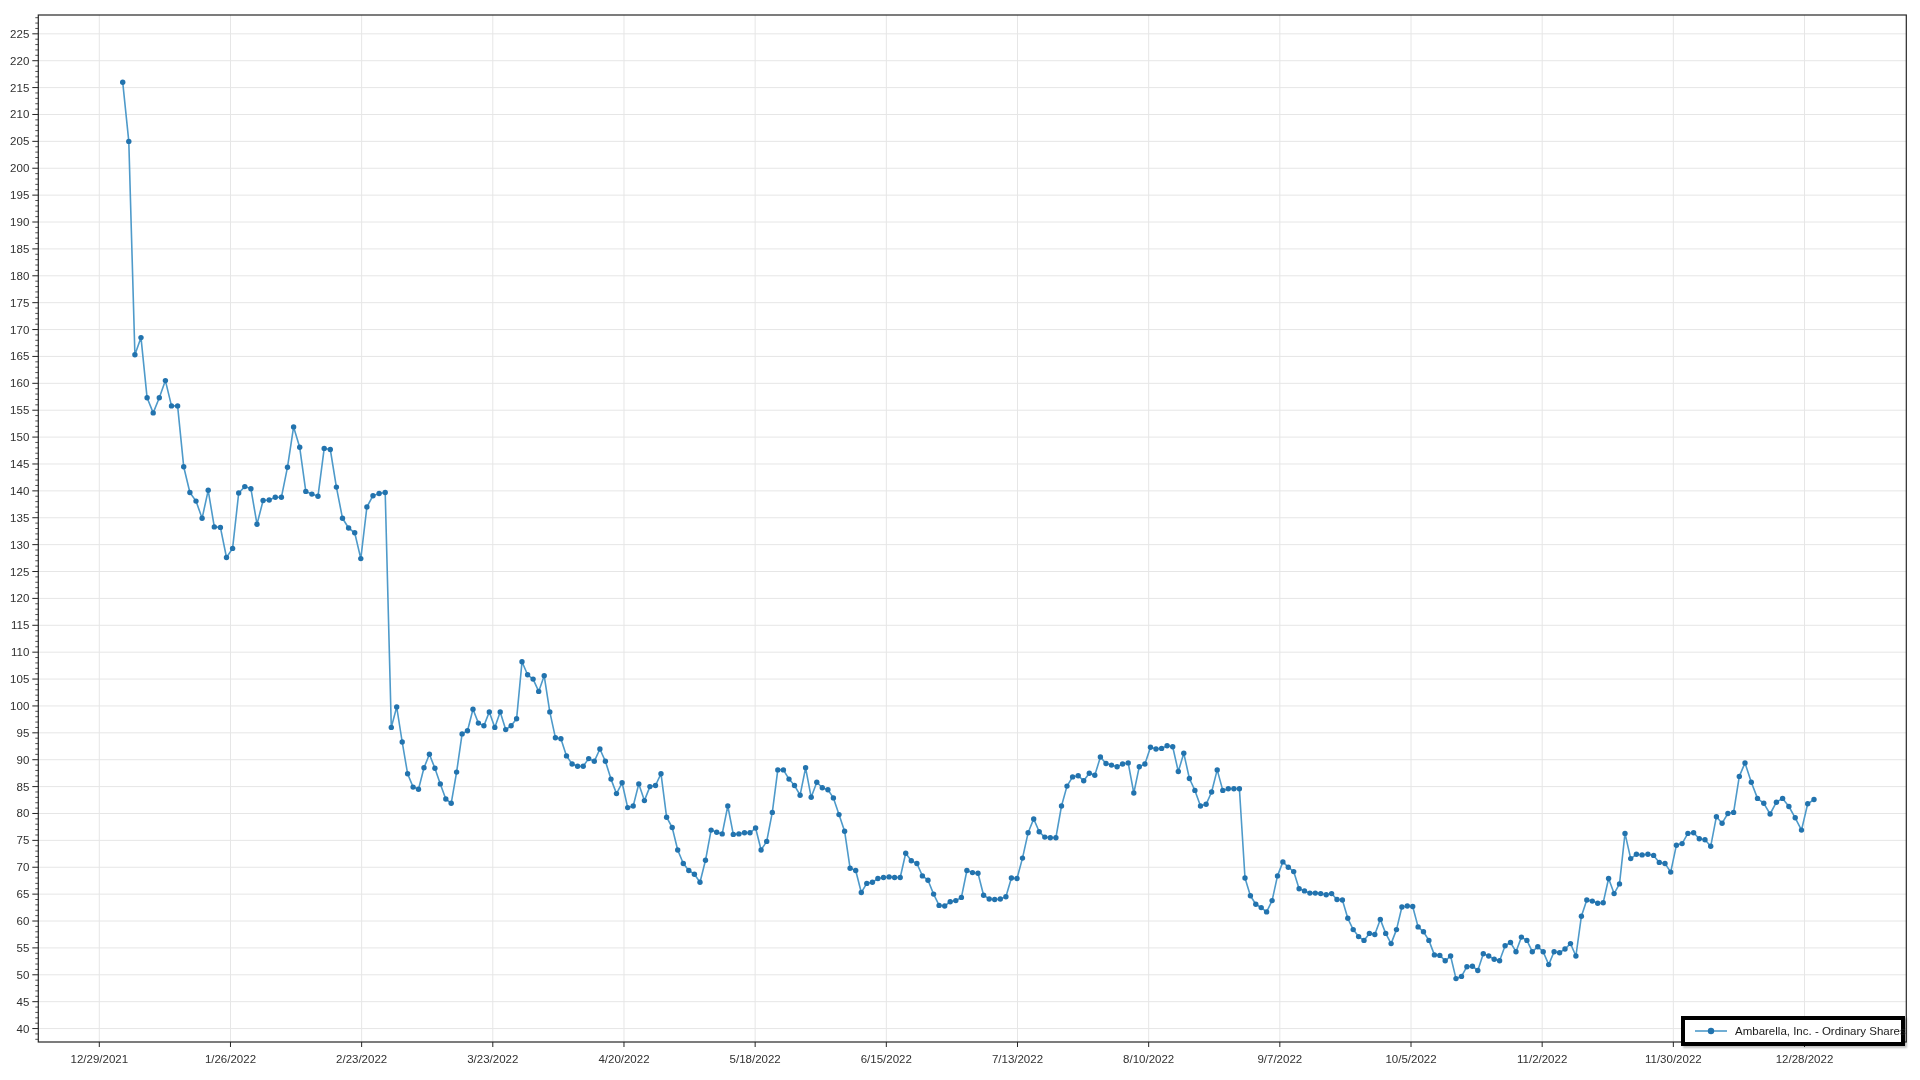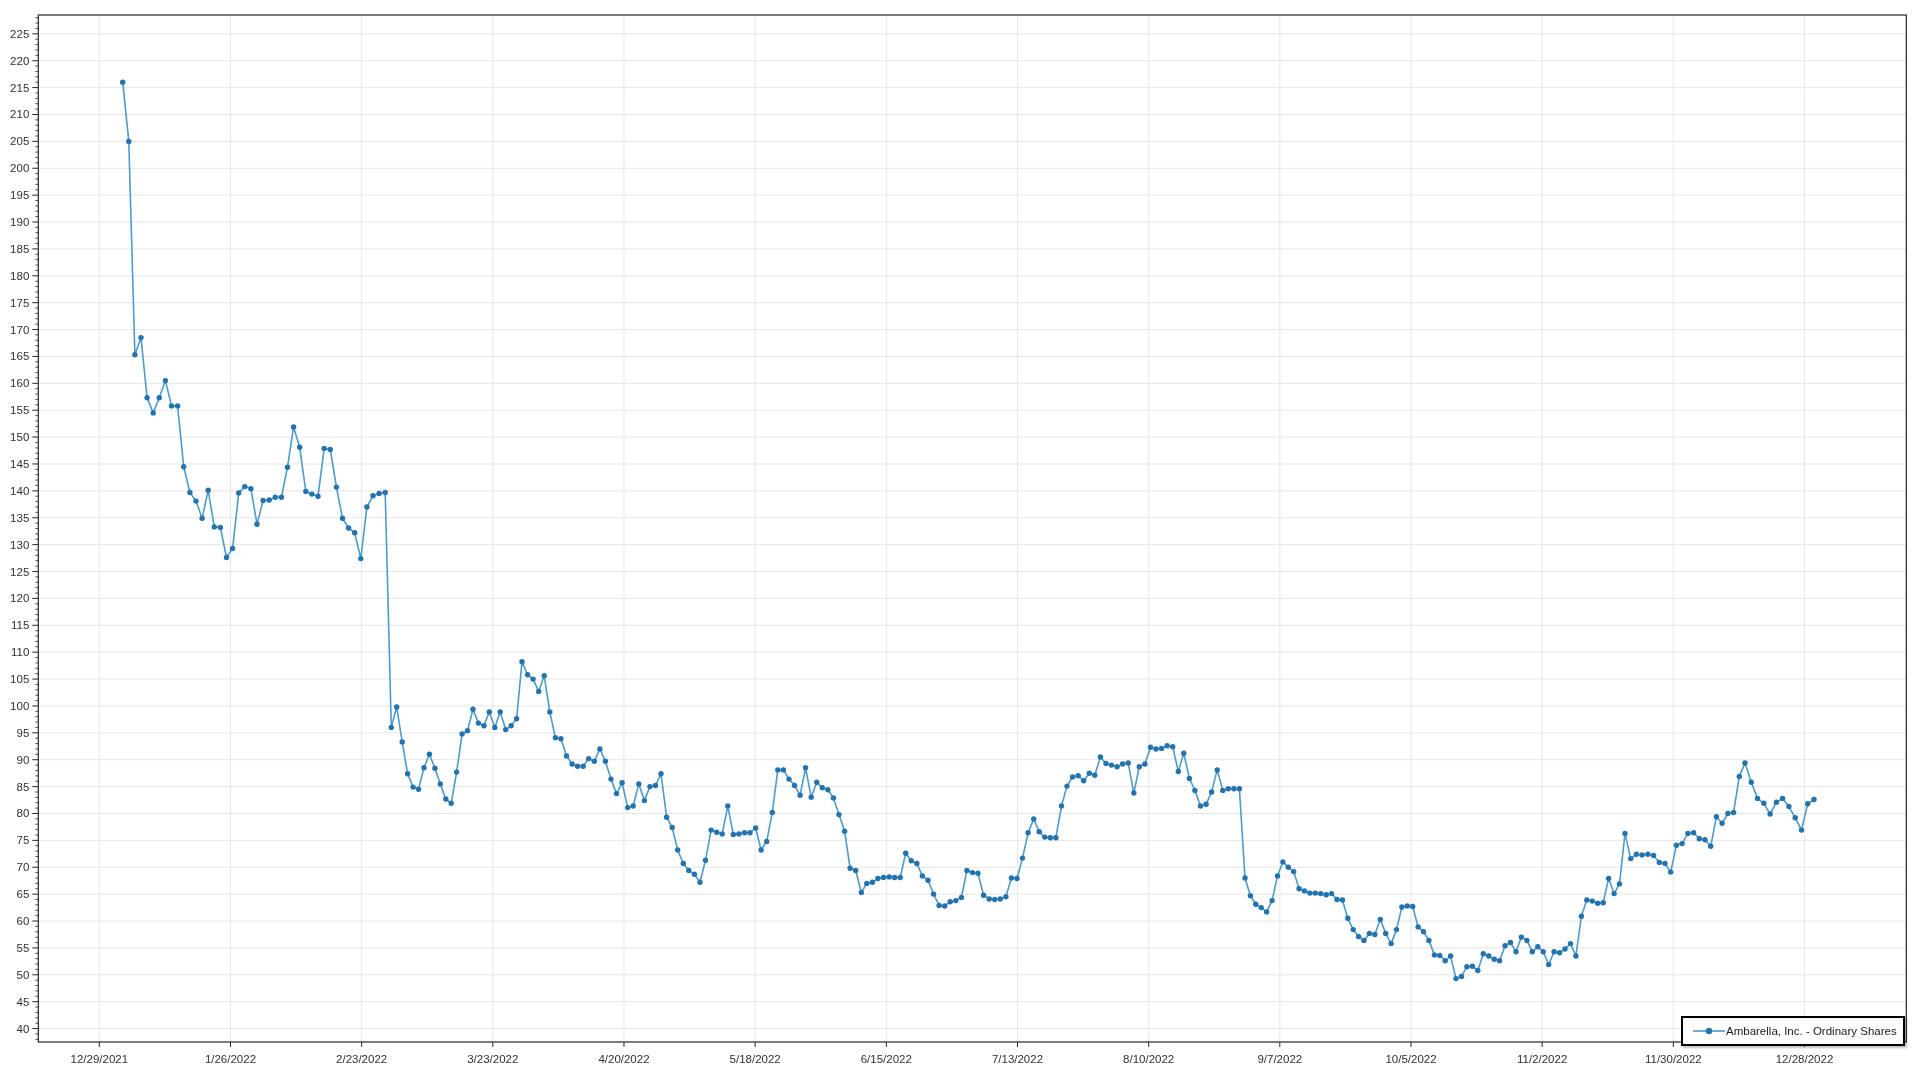--- a/index.html
+++ b/index.html
@@ -13,25 +13,26 @@
     position: relative;
     width: 1832px; height: 1080px;
     background: #ffffff;
   }
   #chart { display: block; }
   .legend {
     position: absolute;
     left: 1681px; top: 1016px;
     width: 224px; height: 30px;
     background: #ffffff;
-    border: 2px solid #000000;
+    border: 4px solid #000000;
     box-shadow: 2px 2px 2px rgba(0,0,0,0.25);
     box-sizing: border-box;
     display: flex;
     align-items: center;
+    gap: 7px;
     padding: 0 8px 0 9px;
     font-size: 11.5px;
     color: #1a1a1a;
     white-space: nowrap;
   }
   .legend-marker { flex: 0 0 auto; }
 </style>
 </head>
 <body>
 

